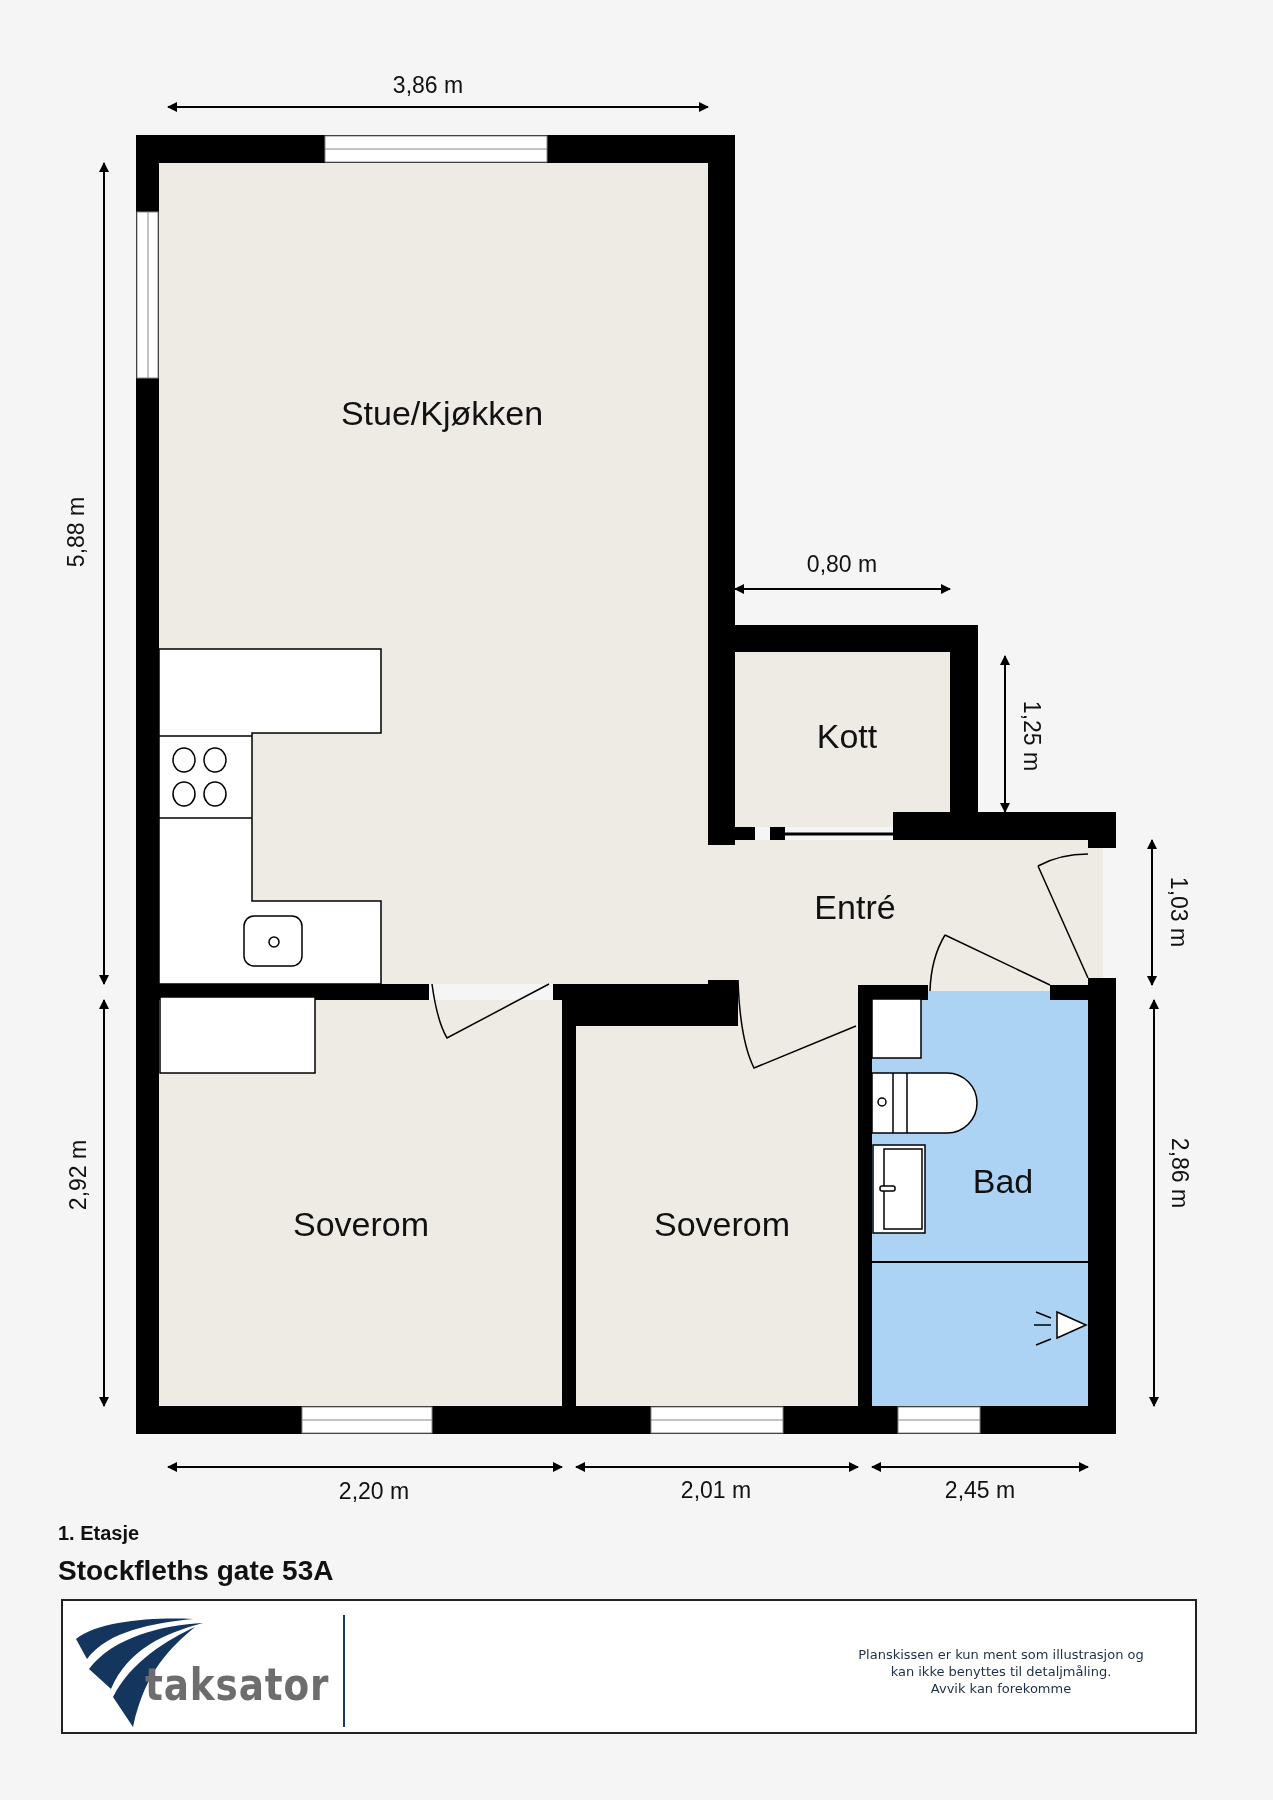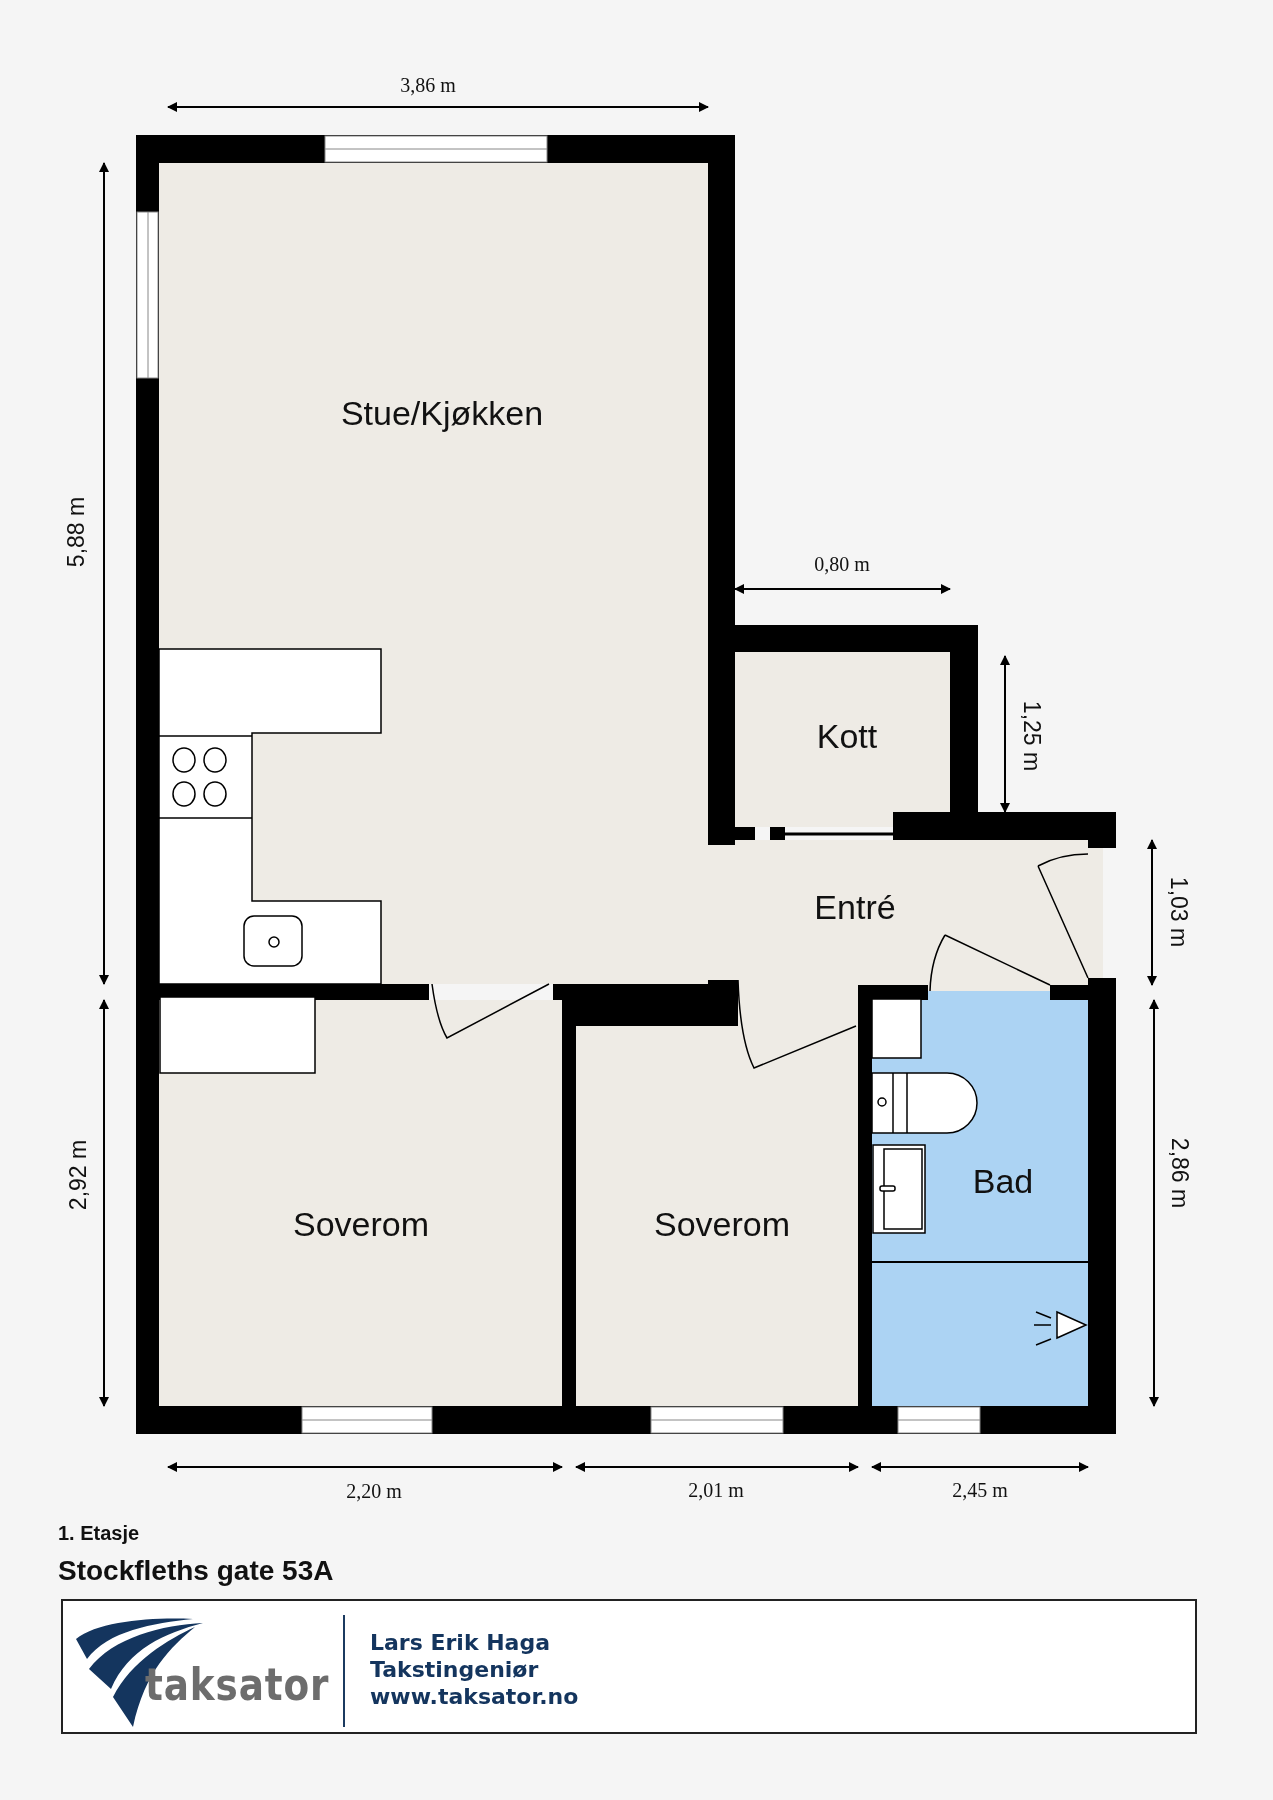--- a/index.html
+++ b/index.html
@@ -1,20 +1,20 @@
 <!DOCTYPE html>
 <html><head>
 <meta charset="utf-8">
 <style>
   html, body { margin:0; padding:0; background:#f5f5f5; }
   body { width:1273px; height:1800px; position:relative; overflow:hidden; font-family:"Liberation Sans", sans-serif; }
   svg.plan { position:absolute; left:0; top:0; }
   .lbl { position:absolute; color:#111; font-family:"Liberation Sans", sans-serif; white-space:nowrap; }
   .room { font-size:34px; transform:translate(-50%,-50%); }
-  .dim { font-size:20px; transform:translate(-50%,-50%);font-family:Liberation Serif, serif; }
+  .dim { font-size:23px; transform:translate(-50%,-50%); }
   .dimv { font-size:23px; transform:translate(-50%,-50%) rotate(-90deg); }
   .dimv-r { font-size:23px; transform:translate(-50%,-50%) rotate(90deg); }
   .caption { font-size:21px; left:58px;font-weight:bold; }
   .footer { position:absolute; left:61px; top:1599px; width:1136px; height:135px; background:#fff; border:2px solid #222; box-sizing:border-box; }
   .logo-text { position:absolute; left:82px; top:58px; font-family:"DejaVu Sans", sans-serif; font-size:44px; font-weight:bold; color:#6d6d6d; letter-spacing:1px; transform:scaleX(0.85); transform-origin:left top; }
   .vsep { position:absolute; left:280px; top:14px; width:2px; height:112px; background:#1b3a60; }
   .contact { position:absolute; left:307px; top:28px; color:#14355e; font-family:"DejaVu Sans", sans-serif; font-weight:bold; font-size:22px; line-height:27px; }
   .disclaimer { position:absolute; right:24px; top:45px; width:340px; text-align:center; color:#1e2e44; font-family:"DejaVu Sans", sans-serif; font-size:13px; line-height:17px; }
 </style>
 </head>
@@ -157,18 +157,18 @@
 <div class="lbl caption" style="top:1555px;font-size:28px">Stockfleths gate 53A</div>
 
 <div class="footer">
   <svg style="position:absolute;left:10px;top:10px" width="130" height="118" viewBox="0 0 130 118">
     <path d="M3,28 C25,10 80,6 120,8 C80,12 35,20 14,48 Z" fill="#14355e"></path>
     <path d="M16,58 C40,26 90,14 130,12 C92,22 55,38 38,78 Z" fill="#14355e"></path>
     <path d="M40,86 C58,50 96,28 122,16 C98,36 72,60 60,116 Z" fill="#14355e"></path>
   </svg>
   <div class="logo-text">taksator</div>
   <div class="vsep"></div>
-  <div class="contact">
-    <div>Lars Erik Haga</div>
-    <div>Takstingeniør</div>
-    <div>www.taksator.no</div>
+  <div class="disclaimer">
+    <div>Planskissen er kun ment som illustrasjon og</div>
+    <div>kan ikke benyttes til detaljmåling.</div>
+    <div>Avvik kan forekomme</div>
   </div>
 </div>
 
 </body></html>

